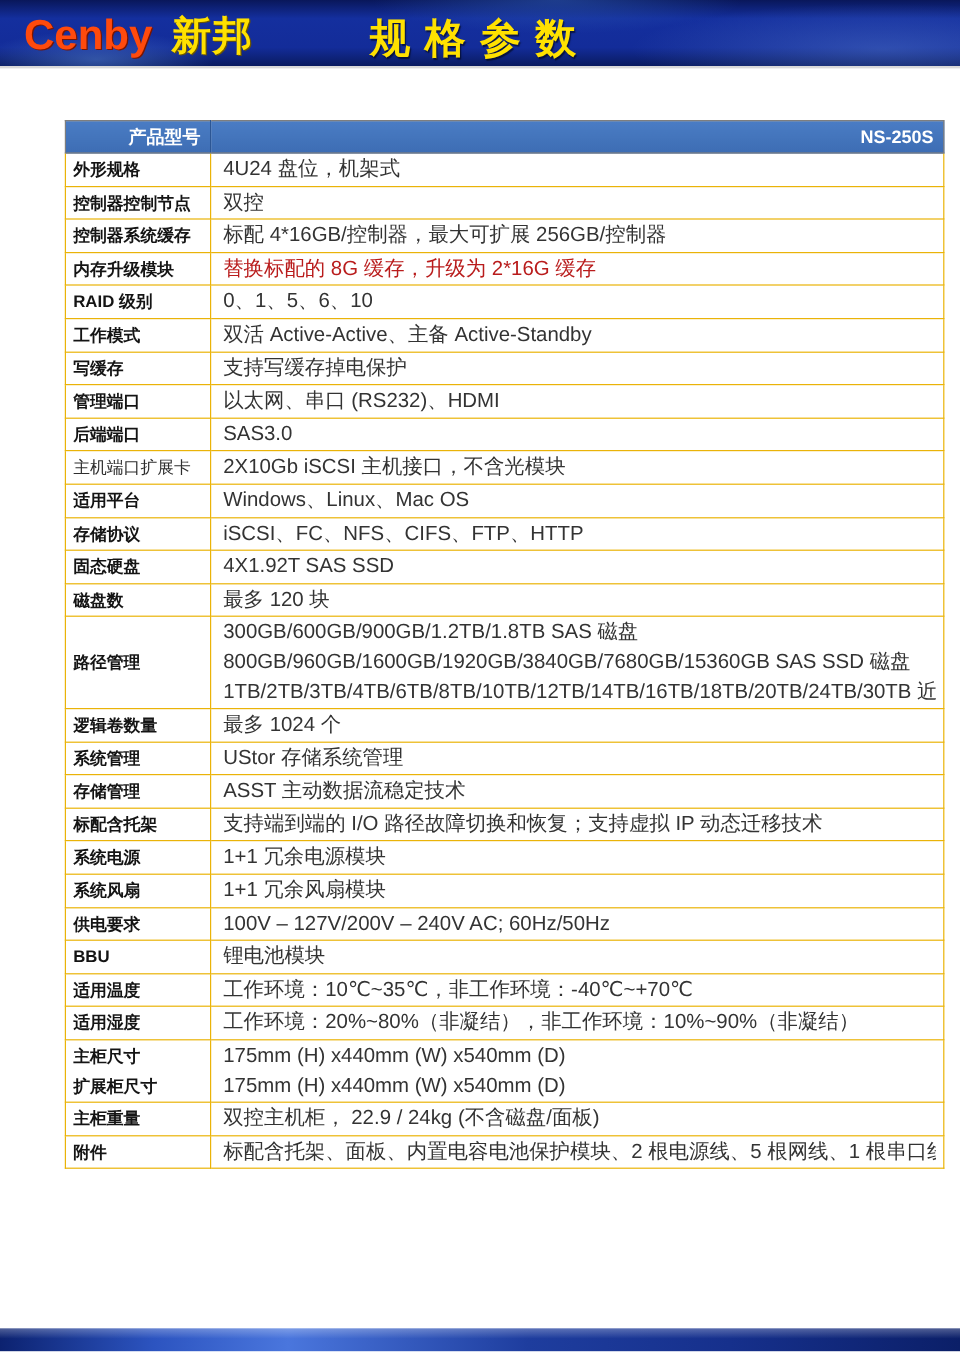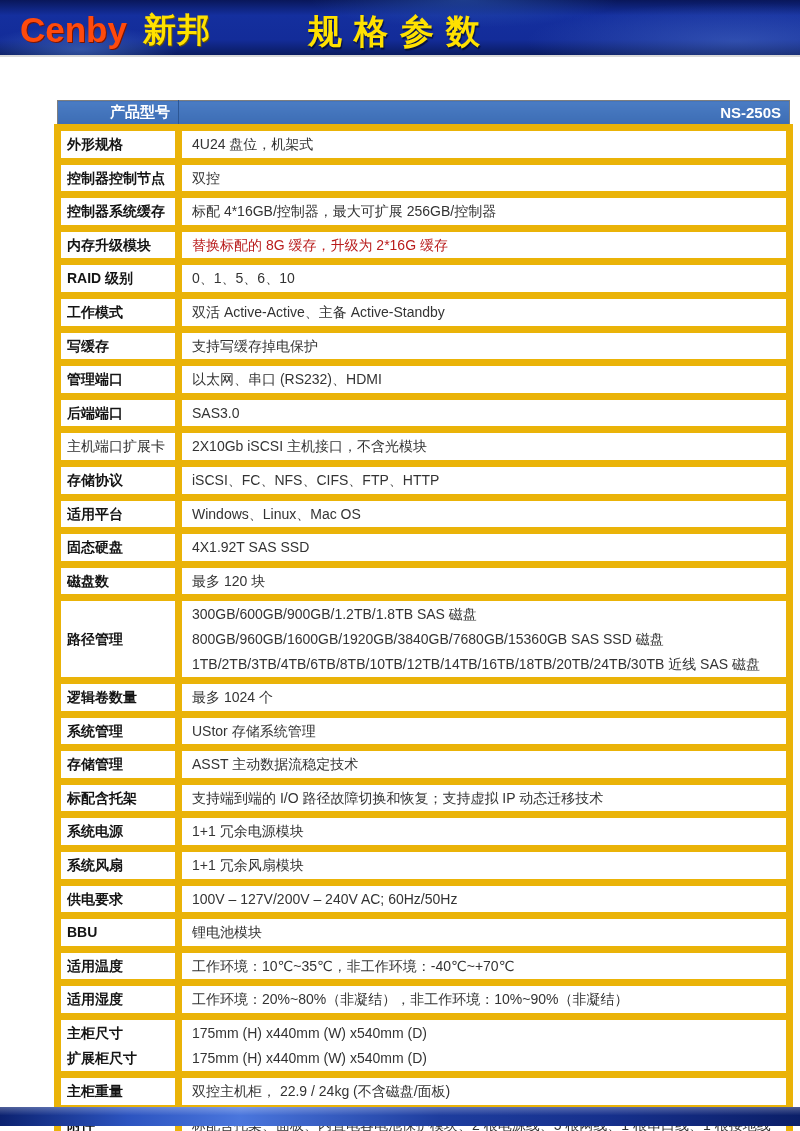--- a/index.html
+++ b/index.html
@@ -47,25 +47,25 @@
   }
   col.c-label { width: 121px; }
   col.c-value { width: 611px; }
   thead th {
     background: linear-gradient(180deg, #4a7cc4 0%, #3d6db4 100%);
     color: #ffffff; font-size: 15px; font-weight: bold; text-align: right;
     height: 27px; padding: 1px 8px; border: 1px solid #7e7e7e;
   }
   thead th.col-label { border-right: 1px solid #2c5694; }
   tbody td {
-    border: 7px solid #eab308; vertical-align: middle; padding: 1px 6px; margin-top: 12px;
+    border: 1px solid #eab308; vertical-align: middle; padding: 1px 6px; margin-top: 12px;
   }
   tbody td.label { font-size: 14px; font-weight: bold; color: #141414; }
   tbody td.label.regular { font-weight: normal; color: #2e2e2e; }
-  tbody td.value { font-size: 14px; color: #333333; padding-left: 10px; }
+  tbody td.value { font-size: 17px; color: #333333; padding-left: 10px; }
   tbody td.value.bold { font-weight: normal; color: #b91c1c; }
   .line { line-height: 24.6px; height: 24.6px; white-space: nowrap; overflow: hidden; }
 
   
   .bottombar {
     position: absolute; left: 0; bottom: 5px; width: 800px; height: 19px;
     background:
       linear-gradient(180deg, rgba(255,255,255,.28) 0%, rgba(255,255,255,0) 45%),
       linear-gradient(90deg, #0c2270 0%, #2c54c0 16%, #4a76dd 30%, #1e3d9e 55%, #16308c 76%, #0b1f68 100%);
   }
@@ -171,32 +171,32 @@
           <tr>
             <td class="label regular">
               <div class="line">主机端口扩展卡</div>
             </td>
             <td class="value">
               <div class="line">2X10Gb iSCSI 主机接口，不含光模块</div>
             </td>
           </tr>
           <tr>
             <td class="label">
+              <div class="line">适用平台</div>
+            </td>
+            <td class="value">
+              <div class="line">Windows、Linux、Mac OS</div>
+            </td>
+          </tr>
+          <tr>
+            <td class="label">
               <div class="line">存储协议</div>
             </td>
             <td class="value">
               <div class="line">iSCSI、FC、NFS、CIFS、FTP、HTTP</div>
-            </td>
-          </tr>
-          <tr>
-            <td class="label">
-              <div class="line">适用平台</div>
-            </td>
-            <td class="value">
-              <div class="line">Windows、Linux、Mac OS</div>
             </td>
           </tr>
           <tr>
             <td class="label">
               <div class="line">固态硬盘</div>
             </td>
             <td class="value">
               <div class="line">4X1.92T SAS SSD</div>
             </td>
           </tr>

